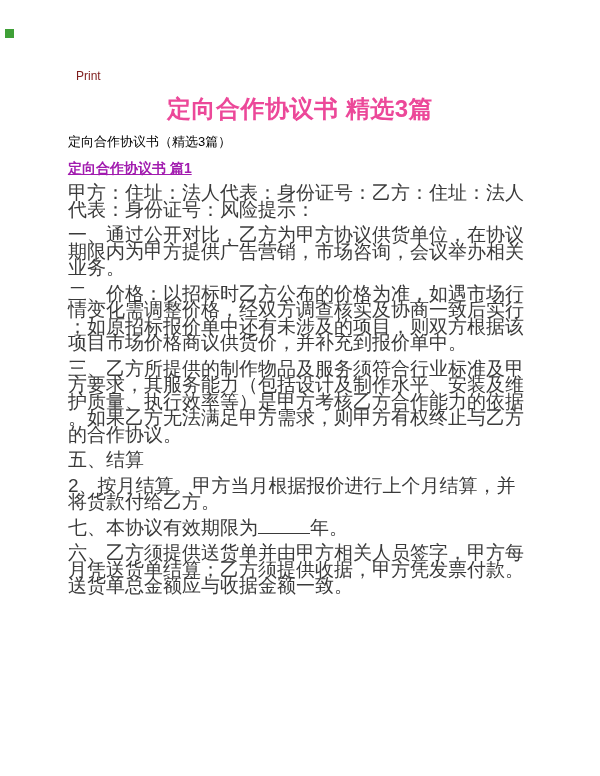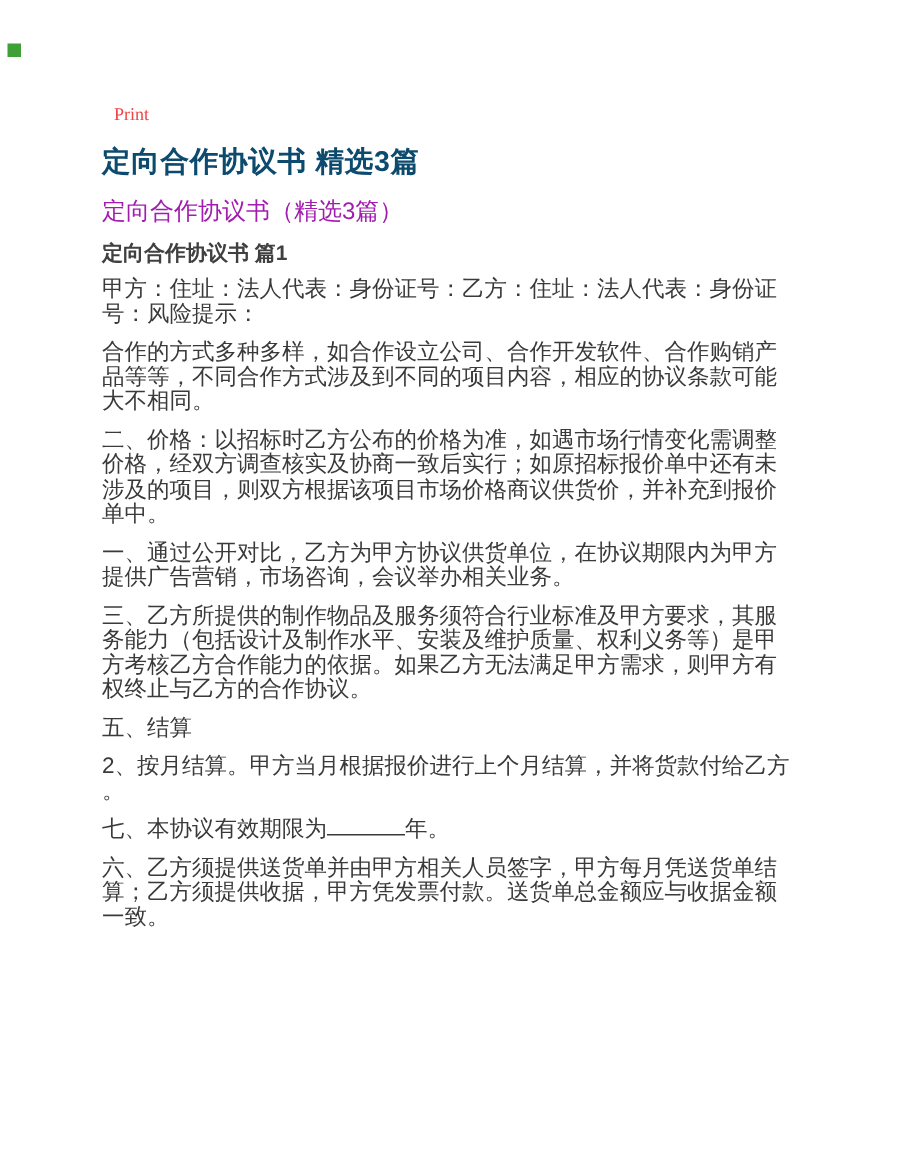--- a/index.html
+++ b/index.html
@@ -16,56 +16,57 @@
     overflow: hidden;
   }
   .marker {
     position: absolute;
     left: 5px; top: 29px;
     width: 9px; height: 9px;
   }
   .print-label {
     position: absolute;
     left: 76px; top: 69px;
-    font-family: Liberation Serif, serif;
+    font-family: Liberation Sans, sans-serif;
     font-size: 12px;
     line-height: 14px;
-    color: #ef4444;
+    color: #7f1d1d;
     cursor: pointer;
   }
   .content {
     position: absolute;
     left: 68px; top: 97px;
     width: 464px;
   }
   .doc-title {
     margin: 0 0 13px 0;
-    font-size: 19px;
+    font-size: 24px;
     line-height: 24px;
     font-weight: bold;
-    text-align: left;
-    color: #0c4a6e;
+    text-align: center;
+    color: #ec4899;
     letter-spacing: 0.5px;
   }
   .doc-subtitle {
     margin: 0 0 9px 0;
-    font-size: 16px;
+    font-size: 13px;
     line-height: 16.5px;
-    color: #a21caf;
+    color: #000000;
   }
   .doc-heading {
     margin: 0 0 9px 0;
     font-size: 14px;
     line-height: 16.5px;
     font-weight: bold;
-    color: #404040;
+    color: #a21caf;
+    text-decoration: underline;
   }
   .paragraphs p {
     margin: 0 0 9px 0;
-    font-size: 15px;
+    font-size: 19px;
     line-height: 16.5px;
     color: #3a3a3a;
     text-align: left;
     line-break: anywhere;
     overflow-wrap: break-word;
   }
   .blank {
     display: inline-block;
     width: 52px;
     height: 12px;
@@ -85,24 +86,23 @@
   <div class="content">
 
     <h1 class="doc-title">定向合作协议书 精选3篇</h1>
 
     <div class="doc-subtitle">定向合作协议书（精选3篇）</div>
 
     <div class="doc-heading">定向合作协议书 篇1</div>
 
     <div class="paragraphs">
         <p>甲方：住址：法人代表：身份证号：乙方：住址：法人代表：身份证号：风险提示：</p>
-        <p>合作的方式多种多样，如合作设立公司、合作开发软件、合作购销产品等等，不同合作方式涉及到不同的项目内容，相应的协议条款可能大不相同。</p>
+        <p>一、通过公开对比，乙方为甲方协议供货单位，在协议期限内为甲方提供广告营销，市场咨询，会议举办相关业务。</p>
         <p>二、价格：以招标时乙方公布的价格为准，如遇市场行情变化需调整价格，经双方调查核实及协商一致后实行；如原招标报价单中还有未涉及的项目，则双方根据该项目市场价格商议供货价，并补充到报价单中。</p>
-        <p>一、通过公开对比，乙方为甲方协议供货单位，在协议期限内为甲方提供广告营销，市场咨询，会议举办相关业务。</p>
-        <p>三、乙方所提供的制作物品及服务须符合行业标准及甲方要求，其服务能力（包括设计及制作水平、安装及维护质量、权利义务等）是甲方考核乙方合作能力的依据。如果乙方无法满足甲方需求，则甲方有权终止与乙方的合作协议。</p>
+        <p>三、乙方所提供的制作物品及服务须符合行业标准及甲方要求，其服务能力（包括设计及制作水平、安装及维护质量、执行效率等）是甲方考核乙方合作能力的依据。如果乙方无法满足甲方需求，则甲方有权终止与乙方的合作协议。</p>
         <p>五、结算</p>
         <p>2、按月结算。甲方当月根据报价进行上个月结算，并将货款付给乙方。</p>
         <p>七、本协议有效期限为<span class="blank"></span>年。</p>
         <p>六、乙方须提供送货单并由甲方相关人员签字，甲方每月凭送货单结算；乙方须提供收据，甲方凭发票付款。送货单总金额应与收据金额一致。</p>
       </div>
 
   </div>
 </div>
 
 </body></html>

